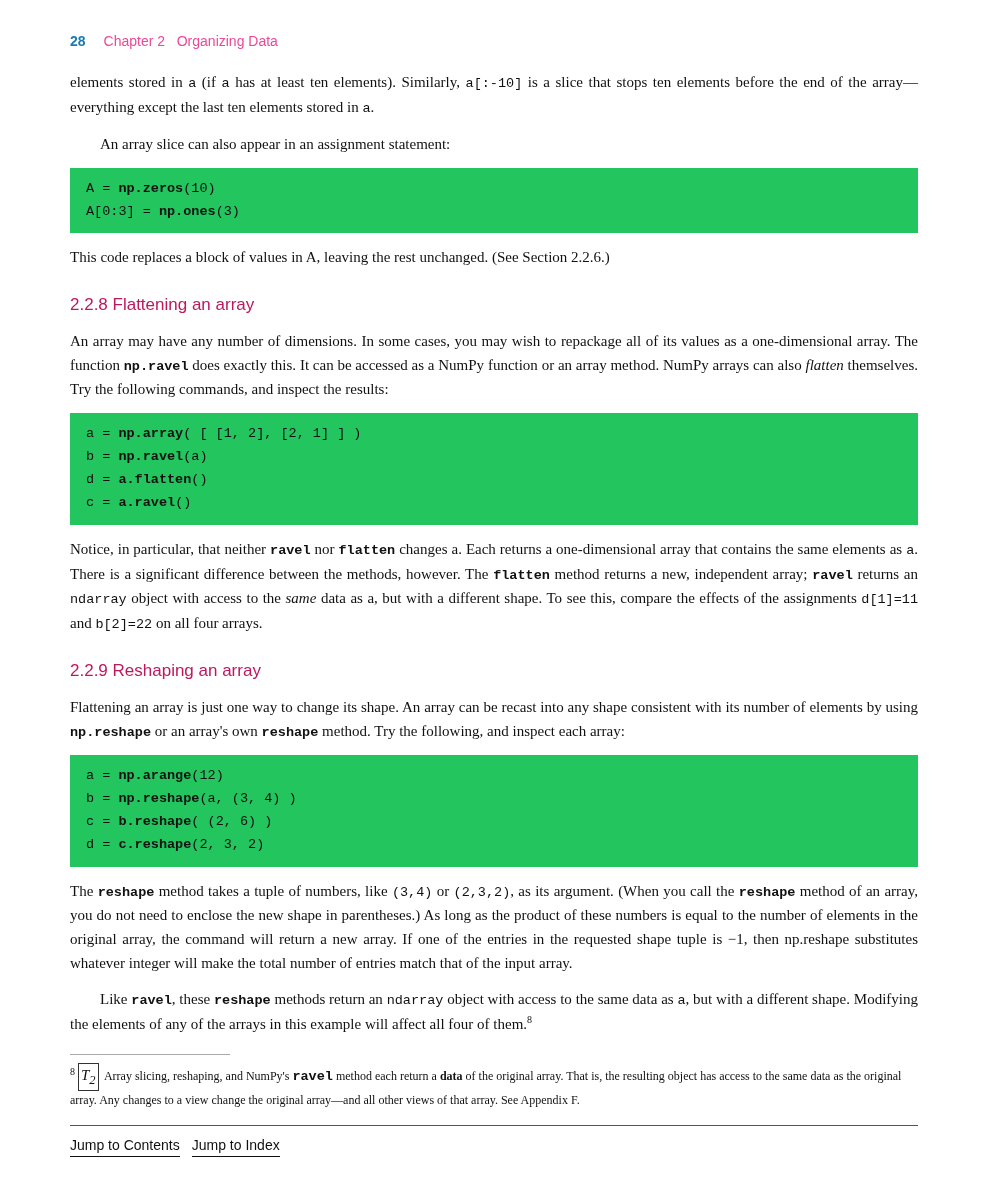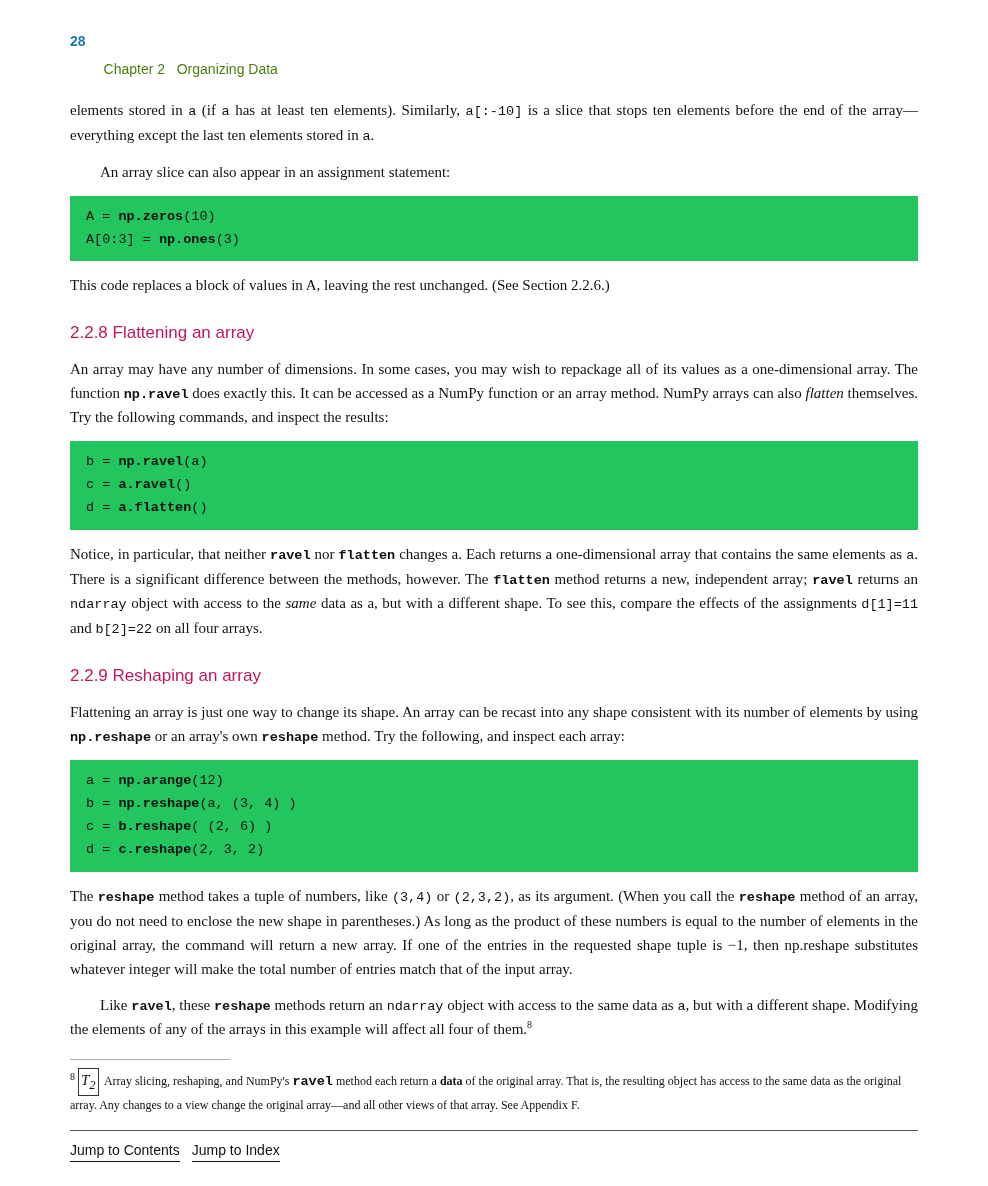--- a/index.html
+++ b/index.html
@@ -24,23 +24,22 @@
       color: #1a7aad;
       font-family: Arial, sans-serif;
     }
     .page-number {
       font-weight: bold;
       color: #1a7aad;
       margin-right: 18px;
       font-size: 14px;
     }
     .chapter-title {
-      color: #4d7c0f;
+      color: #ec4899;
       font-size: 14px;
-      margin-top: 28px;
     }
     p {
       margin-bottom: 12px;
       text-align: justify;
     }
     .indent {
       text-indent: 2em;
     }
     .code-block {
       background: #22c55e;
@@ -136,23 +135,24 @@
 
   <p>This code replaces a block of values in A, leaving the rest unchanged. (See Section 2.2.6.)</p>
 
   <h2 class="section-heading">2.2.8  Flattening an array</h2>
 
   <p>
     An array may have any number of dimensions. In some cases, you may wish to repackage all of its values as a one-dimensional array. The function <span class="bold-code">np.ravel</span> does exactly this. It can be accessed as a NumPy function or an array method. NumPy arrays can also <em>flatten</em> themselves. Try the following commands, and inspect the results:
   </p>
 
   <div class="code-block">
+    <div>a = <span class="bold">np.array</span>( [ [1, 2], [2, 1] ] )</div>
     <div>b = <span class="bold">np.ravel</span>(a)</div>
+    <div>d = <span class="bold">a.flatten</span>()</div>
     <div>c = <span class="bold">a.ravel</span>()</div>
-    <div>d = <span class="bold">a.flatten</span>()</div>
   </div>
 
   <p>
     Notice, in particular, that neither <span class="bold-code">ravel</span> nor <span class="bold-code">flatten</span> changes a. Each returns a one-dimensional array that contains the same elements as <code class="inline-code">a</code>. There is a significant difference between the methods, however. The <span class="bold-code">flatten</span> method returns a new, independent array; <span class="bold-code">ravel</span> returns an <code class="inline-code">ndarray</code> object with access to the <em>same</em> data as a, but with a different shape. To see this, compare the effects of the assignments <code class="inline-code">d[1]=11</code> and <code class="inline-code">b[2]=22</code> on all four arrays.
   </p>
 
   <h2 class="section-heading">2.2.9  Reshaping an array</h2>
 
   <p>
     Flattening an array is just one way to change its shape. An array can be recast into any shape consistent with its number of elements by using <span class="bold-code">np.reshape</span> or an array's own <span class="bold-code">reshape</span> method. Try the following, and inspect each array:

